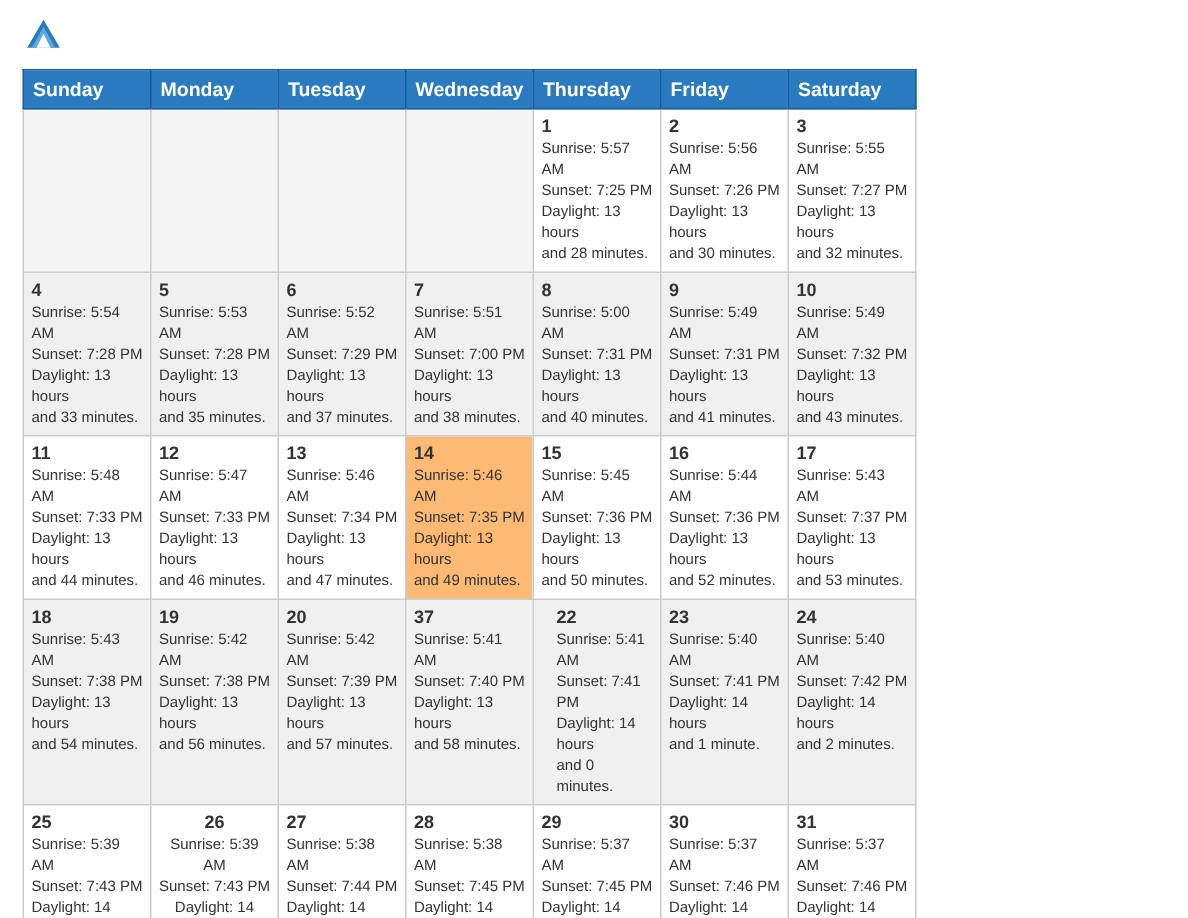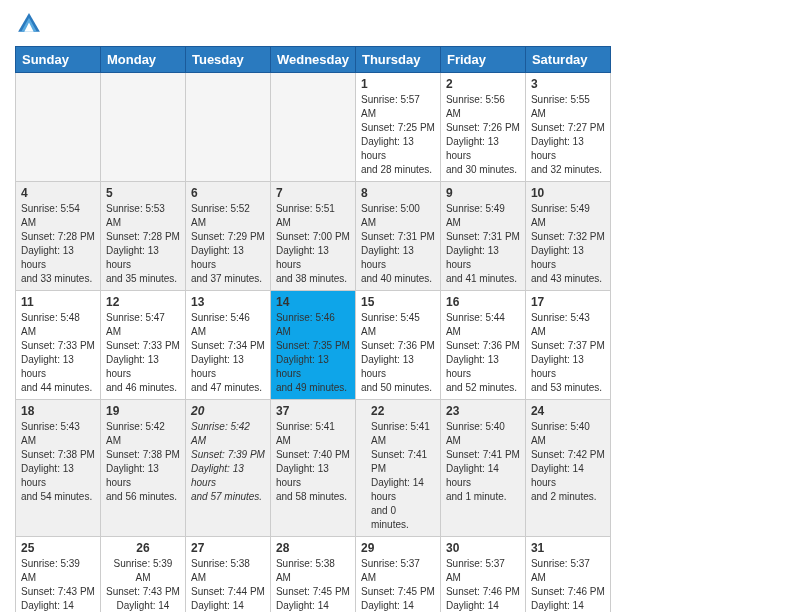--- a/index.html
+++ b/index.html
@@ -237,21 +237,21 @@
 Daylight: 13 hours
 and 46 minutes.</div>
           </td>
           <td style="background: rgb(255, 255, 255);">
             <span class="day-num">13</span>
             <div class="day-info" style="white-space: pre-line;">Sunrise: 5:46 AM
 Sunset: 7:34 PM
 Daylight: 13 hours
 and 47 minutes.</div>
           </td>
-          <td style="background: #0ea5e9;">
+          <td style="background: #fdba74;">
             <span class="day-num">14</span>
             <div class="day-info" style="white-space: pre-line;">Sunrise: 5:46 AM
 Sunset: 7:35 PM
 Daylight: 13 hours
 and 49 minutes.</div>
           </td>
           <td style="background: rgb(255, 255, 255);">
             <span class="day-num">15</span>
             <div class="day-info" style="white-space: pre-line;">Sunrise: 5:45 AM
 Sunset: 7:36 PM
@@ -281,21 +281,21 @@
 Daylight: 13 hours
 and 54 minutes.</div>
           </td>
           <td style="background: rgb(240, 240, 240);">
             <span class="day-num">19</span>
             <div class="day-info" style="white-space: pre-line;">Sunrise: 5:42 AM
 Sunset: 7:38 PM
 Daylight: 13 hours
 and 56 minutes.</div>
           </td>
-          <td style="background: rgb(240, 240, 240); font-style: italic;">
+          <td style="background: rgb(240, 240, 240);">
             <span class="day-num">20</span>
             <div class="day-info" style="white-space: pre-line;">Sunrise: 5:42 AM
 Sunset: 7:39 PM
 Daylight: 13 hours
 and 57 minutes.</div>
           </td>
           <td style="background: rgb(240, 240, 240);">
             <span class="day-num">37</span>
             <div class="day-info" style="white-space: pre-line;">Sunrise: 5:41 AM
 Sunset: 7:40 PM

